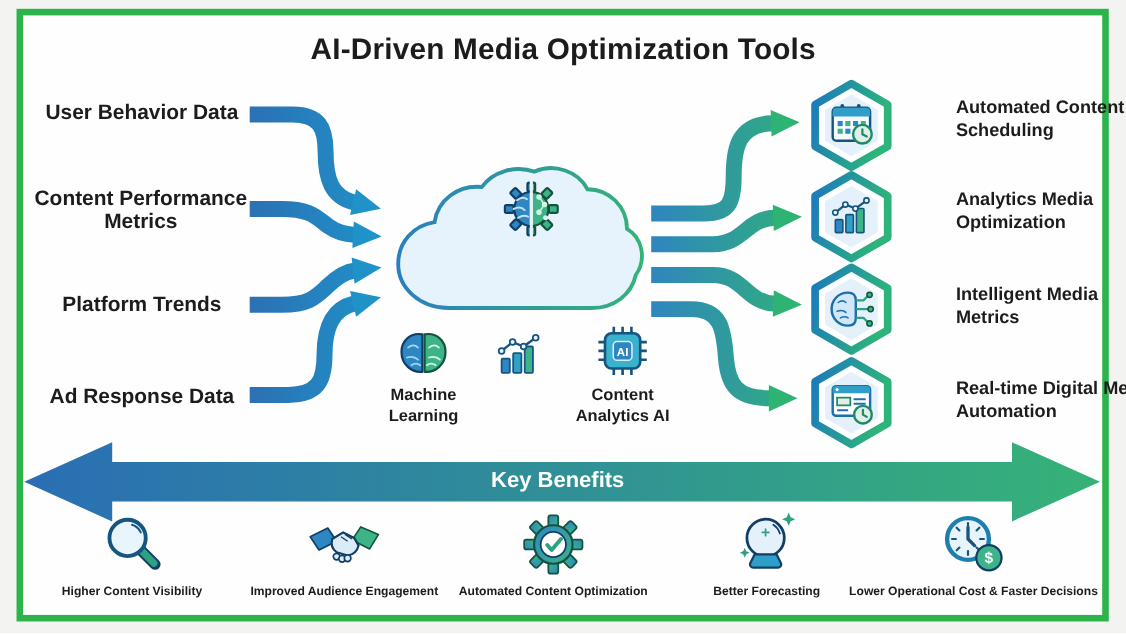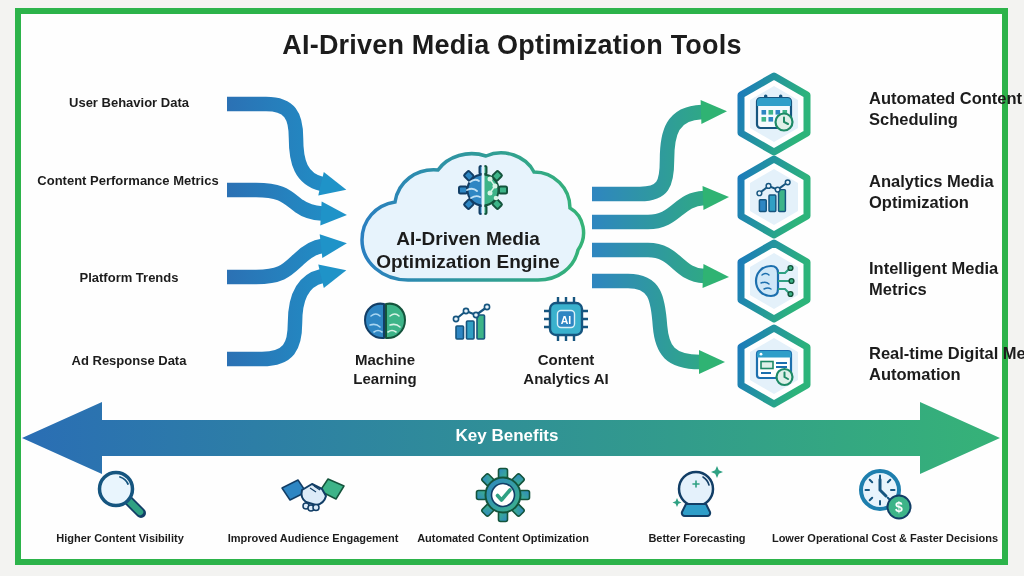--- a/index.html
+++ b/index.html
@@ -3,27 +3,27 @@
 <meta charset="utf-8">
 <style>
   html,body{margin:0;padding:0;}
   #root{position:relative;width:1024px;height:576px;background:#f3f3f1;overflow:hidden;
         font-family:"Liberation Sans",sans-serif;color:#1c1c1c;}
   .abs{position:absolute;}
   #frame{left:15px;top:8px;width:993px;height:557px;box-sizing:border-box;
          border:6px solid #2cb34a;background:#fefefe;}
   .title{left:200px;top:30px;width:624px;text-align:center;font-size:27px;font-weight:700;
          letter-spacing:.2px;}
-  .in-label{font-size:13px;font-weight:700;line-height:21px;text-align:center;}
+  .in-label{font-size:19px;font-weight:700;line-height:21px;text-align:center;}
   .out-label{font-size:16.5px;font-weight:700;line-height:21px;text-align:left;margin-left:46px;}
   .tech-label{font-size:15px;font-weight:700;line-height:19px;text-align:center;}
   .ben-label{font-size:11px;font-weight:700;line-height:20px;text-align:center;}
   .cloud-text{left:362px;top:227px;width:212px;text-align:center;font-size:19px;
               font-weight:700;line-height:23px;}
-  .banner-text{left:407px;top:426px;width:200px;text-align:center;font-size:17px;
+  .banner-text{left:407px;top:426px;width:200px;text-align:center;font-size:20px;
                font-weight:700;color:#ffffff;}
   svg{display:block;overflow:visible;}
 </style>
 </head>
 <body>
 
 <div id="root">
 
   <div id="frame" class="abs"></div>
 
@@ -125,21 +125,20 @@
       </g>
       <g fill="#d8f3e6" stroke="#d8f3e6" stroke-width="1.4">
         <circle cx="38" cy="17" r="1.8"></circle>
           <circle cx="43" cy="24" r="1.8"></circle>
         <circle cx="38" cy="31" r="1.8"></circle>
           <circle cx="44" cy="36" r="1.6"></circle>
         <path d="M38 17 L43 24 L38 31" fill="none"></path>
       </g>
     </g>
   </svg>
-  <div class="abs cloud-text">AI-Driven Media Optimization Engine</div>
 
   <svg class="abs" style="left:362px;top:300px" width="46" height="42" viewBox="0 0 46 42">
     <path d="M22 4 C12 2 3 9 3 20 C3 31 12 39 22 38 Z" fill="#2e86c3" stroke="#123e66" stroke-width="2" stroke-linejoin="round"></path>
     <path d="M24 4 C34 2 43 9 43 20 C43 31 34 39 24 38 Z" fill="#3db488" stroke="#14543c" stroke-width="2" stroke-linejoin="round"></path>
     <g stroke="#a9d6f2" stroke-width="1.6" fill="none" stroke-linecap="round">
       <path d="M9 16 q5 -4 9 0"></path>
         <path d="M8 25 q6 -2 10 2"></path>
         <path d="M12 32 q4 -3 8 0"></path>
     </g>
     <g stroke="#d8f3e6" stroke-width="1.6" fill="none" stroke-linecap="round">

